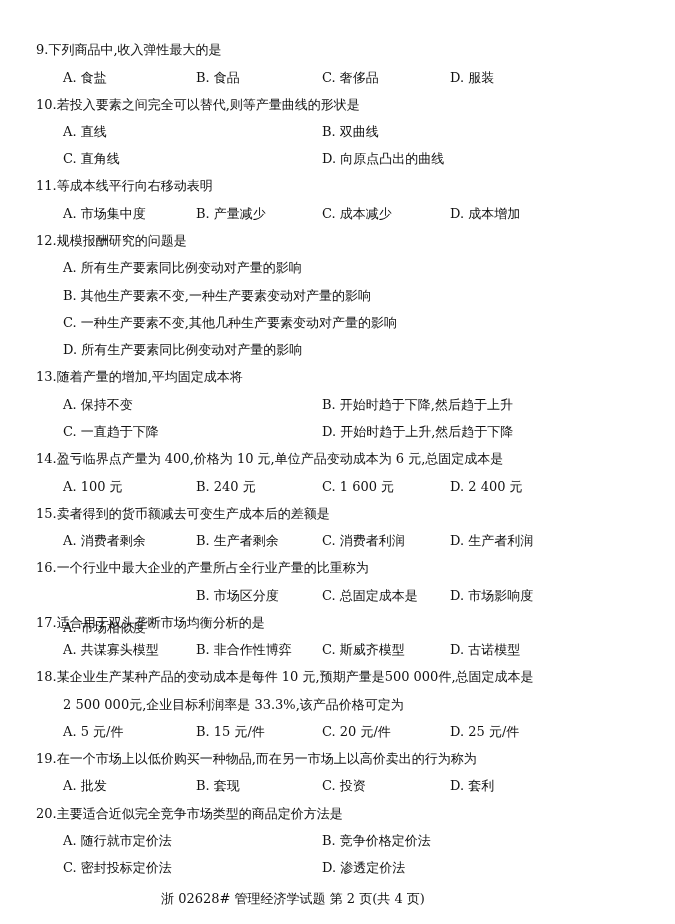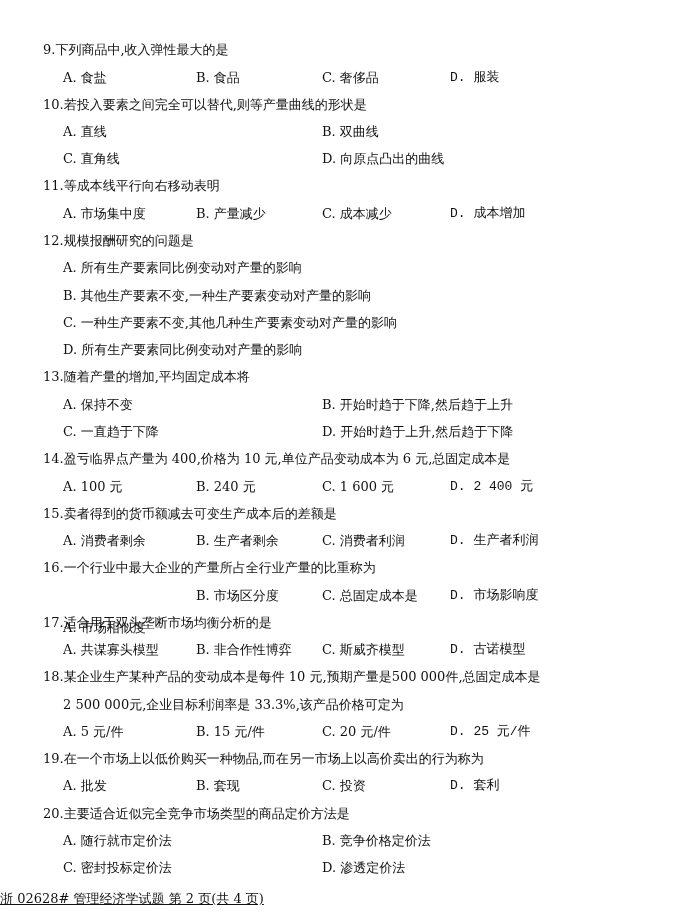--- a/index.html
+++ b/index.html
@@ -1,27 +1,27 @@
 <!DOCTYPE html>
 <html><head>
 <meta charset="utf-8">
 <style>
   html, body { margin: 0; padding: 0; background: #ffffff; }
   body { width: 675px; height: 924px; position: relative; overflow: hidden;
          font-family: "DejaVu Serif", "Liberation Serif", serif; color: #111; }
   .line { position: absolute; font-size: 13px; line-height: 16px; white-space: nowrap; }
-  .q { left: 36px; margin-left: 7px; }
+  .q { left: 36px; }
   .qcont { left: 63px; }
   .opt { position: absolute; font-size: 13px; line-height: 16px; white-space: nowrap; text-align: right; }
   .c0 { left: 63px; }
   .c1 { left: 196px; }
   .c2 { left: 322px; }
-  .c3 { left: 450px; font-family: Liberation Mono, monospace; }
-  .footer { position: absolute; left: 0; width: 586px; top: 891px;
-            font-size: 13px; line-height: 16px; text-decoration: underline; }
+  .c3 { left: 450px; }
+  .footer { position: absolute; left: 0; width: 586px; text-align: center; top: 891px;
+            font-size: 13px; line-height: 16px; }
 </style>
 </head>
 <body>
 
 <div class="line q" style="top:42px"><span>9.</span><span>下列商品中,收入弹性最大的是</span></div>
 <div class="opt c0" style="top:70px">A. 食盐</div>
 <div class="opt c1" style="top:70px">B. 食品</div>
 <div class="opt c2" style="top:70px">C. 奢侈品</div>
 <div class="opt c3" style="top:70px">D. 服装</div>
 

